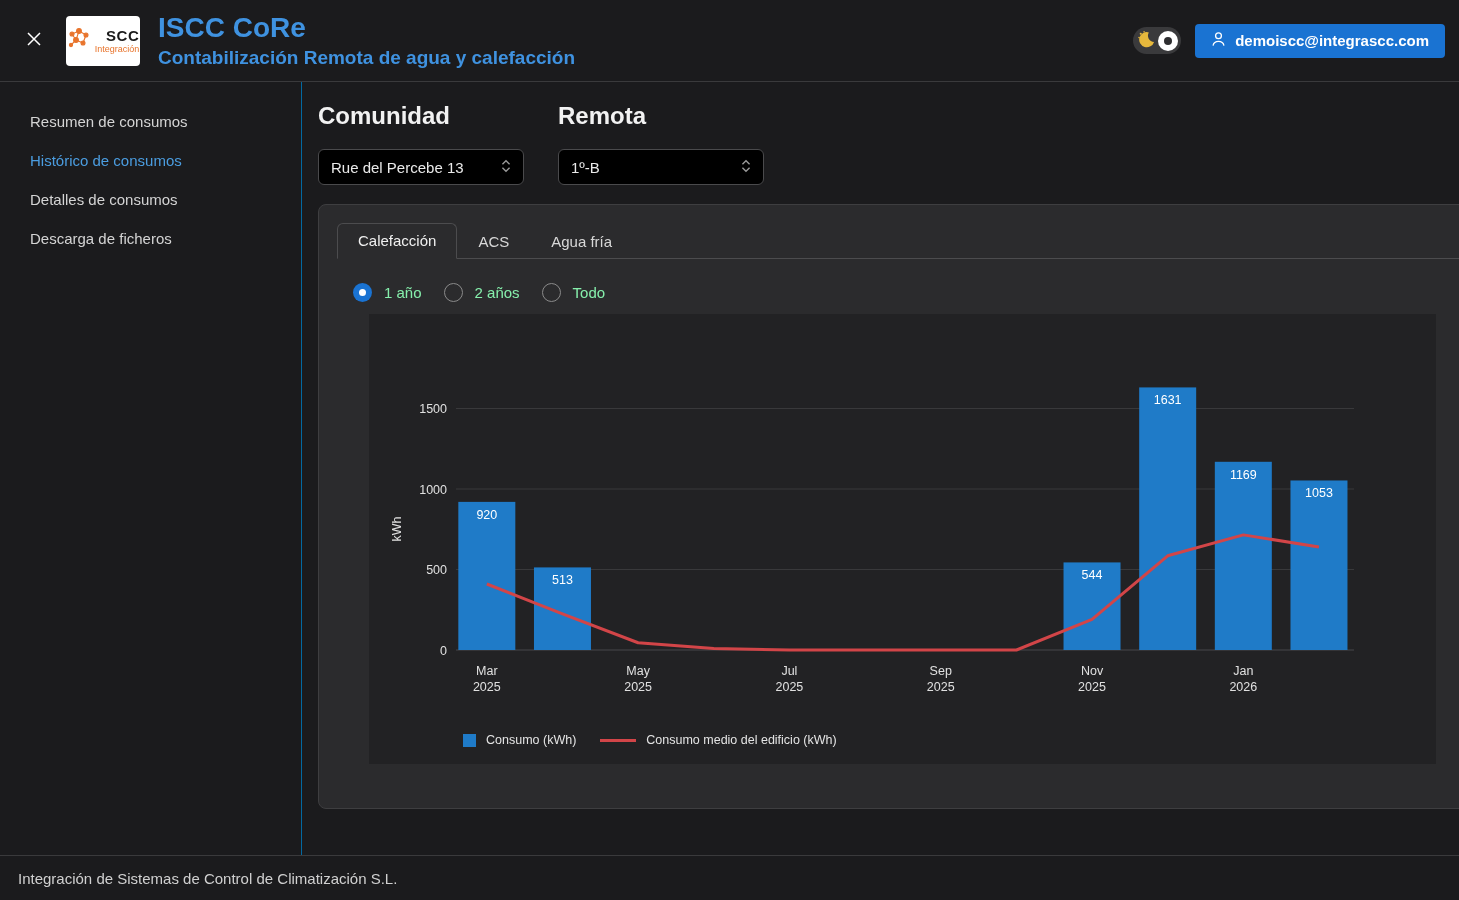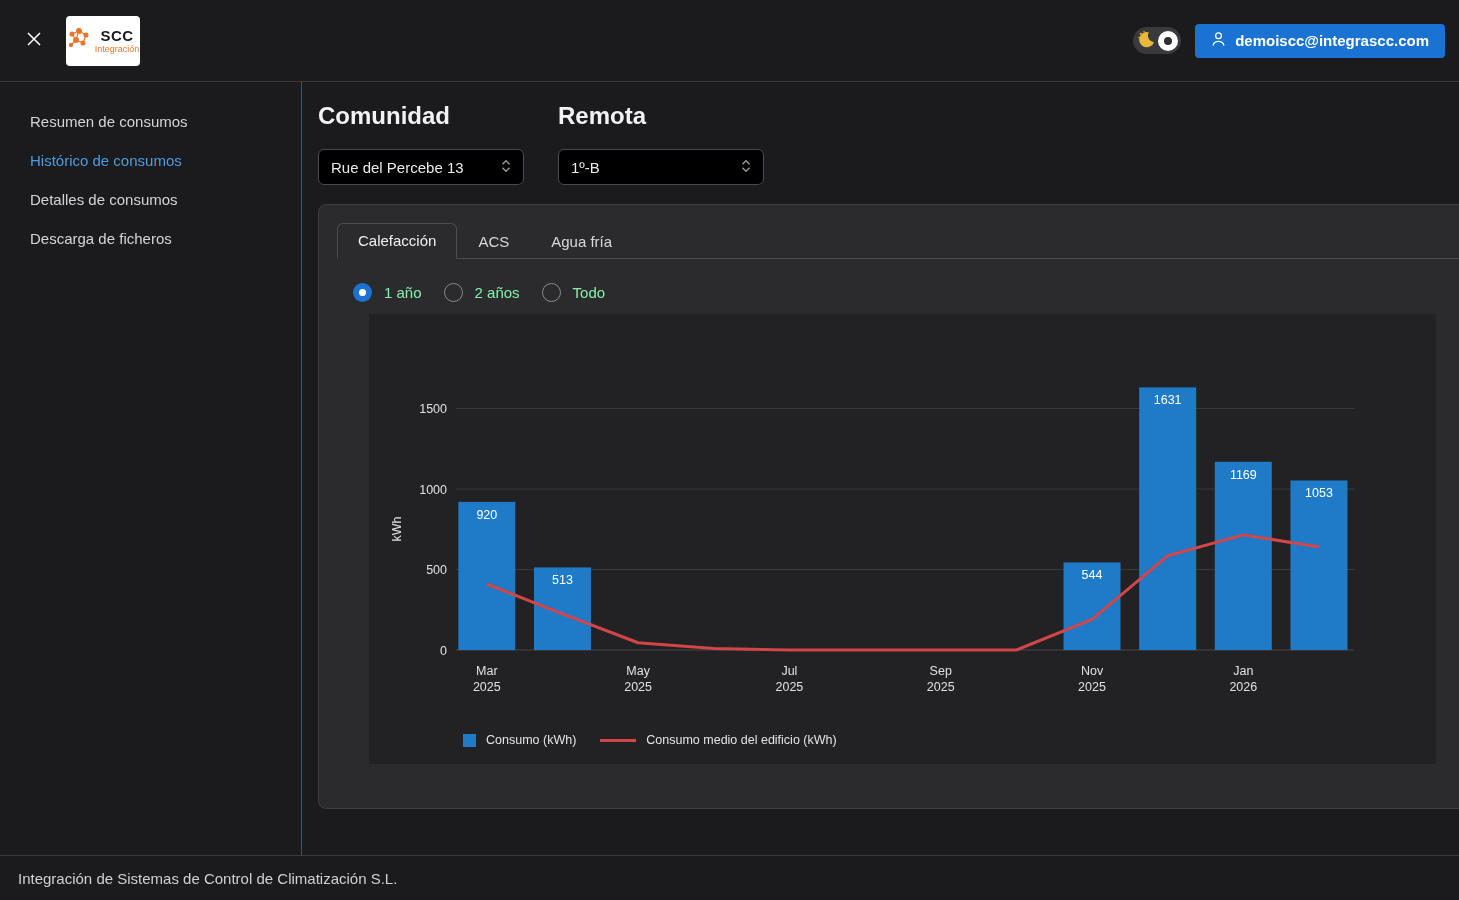--- a/index.html
+++ b/index.html
@@ -19,21 +19,21 @@
     border-bottom:1px solid #3a3a3c;
   }
   .close-btn { width:36px; height:36px; display:flex; align-items:center; justify-content:center; cursor:pointer; background:none; border:none; }
   .logo-box {
     margin-left:14px;
     width:74px; height:50px;
     background:#ffffff; border-radius:4px;
     display:flex; align-items:center; justify-content:center;
     gap:2px; flex-direction:row; position:relative;
   }
-  .logo-texts { display:flex; flex-direction:column; align-items:center; line-height:1; }
+  .logo-texts { display:flex; flex-direction:column; align-items:flex-end; line-height:1; }
   .logo-main { font-size:15px; font-weight:800; color:#1a1a1a; letter-spacing:0.5px; }
   .logo-sub  { font-size:9px; color:#e8742c; margin-top:2px; }
   .titles { margin-left:18px; display:flex; flex-direction:column; }
   .app-title { font-size:28px; font-weight:800; color:#3f92e0; line-height:1.15; }
   .app-subtitle { font-size:19px; font-weight:700; color:#3f92e0; margin-top:3px; }
   .header-spacer { flex:1; }
   .theme-toggle {
     width:48px; height:27px; background:#3a3a3c; border-radius:14px;
     display:flex; align-items:center; justify-content:space-between;
     padding:0 3px; cursor:pointer; border:none;
@@ -146,20 +146,24 @@
             <circle cx="4" cy="19" r="1.6"></circle>
         </g>
       </svg>
     </span>
     <span class="logo-texts">
       <span class="logo-main">SCC</span>
       <span class="logo-sub">Integración</span>
     </span>
   </div>
 
+  <div class="titles">
+    <div class="app-title">ISCC CoRe</div>
+    <div class="app-subtitle">Contabilización Remota de agua y calefacción</div>
+  </div>
 
   <div class="header-spacer"></div>
 
   <button class="theme-toggle">
     <span>
       <svg width="19" height="19" viewBox="0 0 20 20">
         <path d="M13.5 2.5 A8 8 0 1 0 19 12.5 A6.6 6.6 0 0 1 13.5 2.5 Z" fill="#e6b83c"></path>
         <circle cx="5" cy="4" r="1.1" fill="#e6b83c"></circle>
         <circle cx="8.5" cy="1.8" r="0.8" fill="#e6b83c"></circle>
         <circle cx="3.2" cy="8" r="0.8" fill="#e6b83c"></circle>

